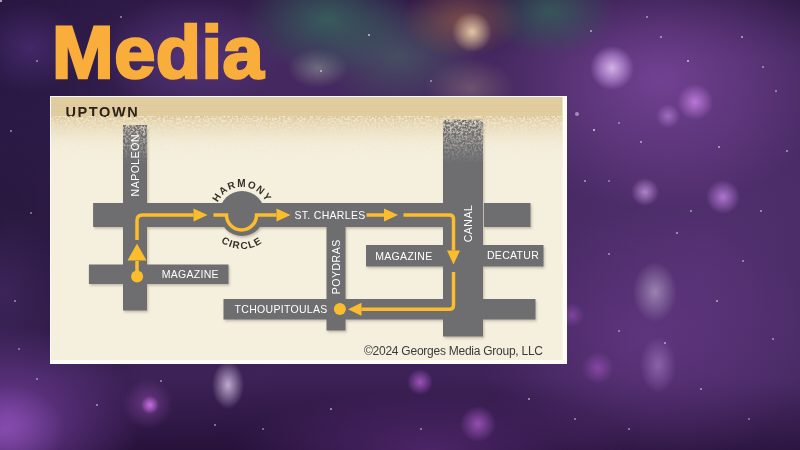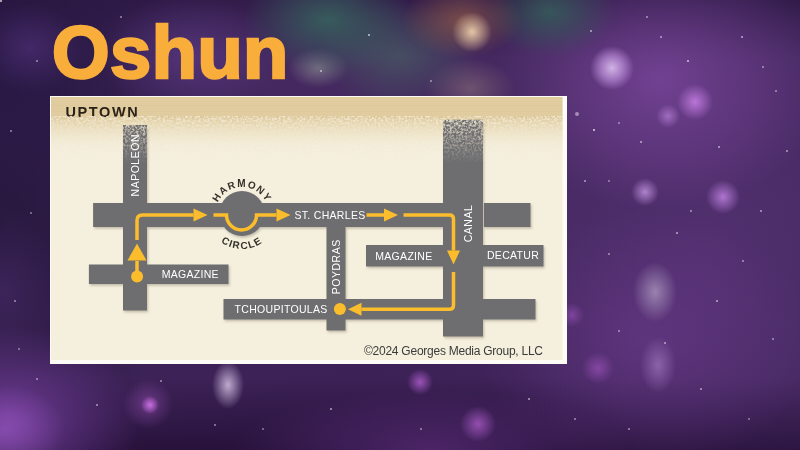--- a/index.html
+++ b/index.html
@@ -71,21 +71,21 @@
   }
   .title{position:absolute;left:52px;top:9.5px;color:#f9ae3b;font-weight:bold;font-size:74px;letter-spacing:0.5px;-webkit-text-stroke:2.6px #f9ae3b;}
 </style>
 </head>
 <body>
 
 <div class="bg"></div>
 
 <div class="stars"></div>
 
-<div class="title">Oshun</div>
+<div class="title">Media</div>
 
 <svg style="position:absolute;left:49.5px;top:96px;" width="517.5" height="268" viewBox="0 0 517.5 268">
   <defs>
     <filter id="grain" x="0" y="0" width="100%" height="100%">
       <feTurbulence type="fractalNoise" baseFrequency="0.45" numOctaves="2" seed="7" result="n"></feTurbulence>
       <feColorMatrix in="n" type="matrix" values="0 0 0 0 0.878  0 0 0 0 0.8  0 0 0 0 0.627  0 0 0 3 -1.1"></feColorMatrix>
     </filter>
     <linearGradient id="fade" x1="0" y1="0" x2="0" y2="1">
       <stop offset="0" stop-color="#fff"></stop>
       <stop offset="1" stop-color="#000"></stop>

